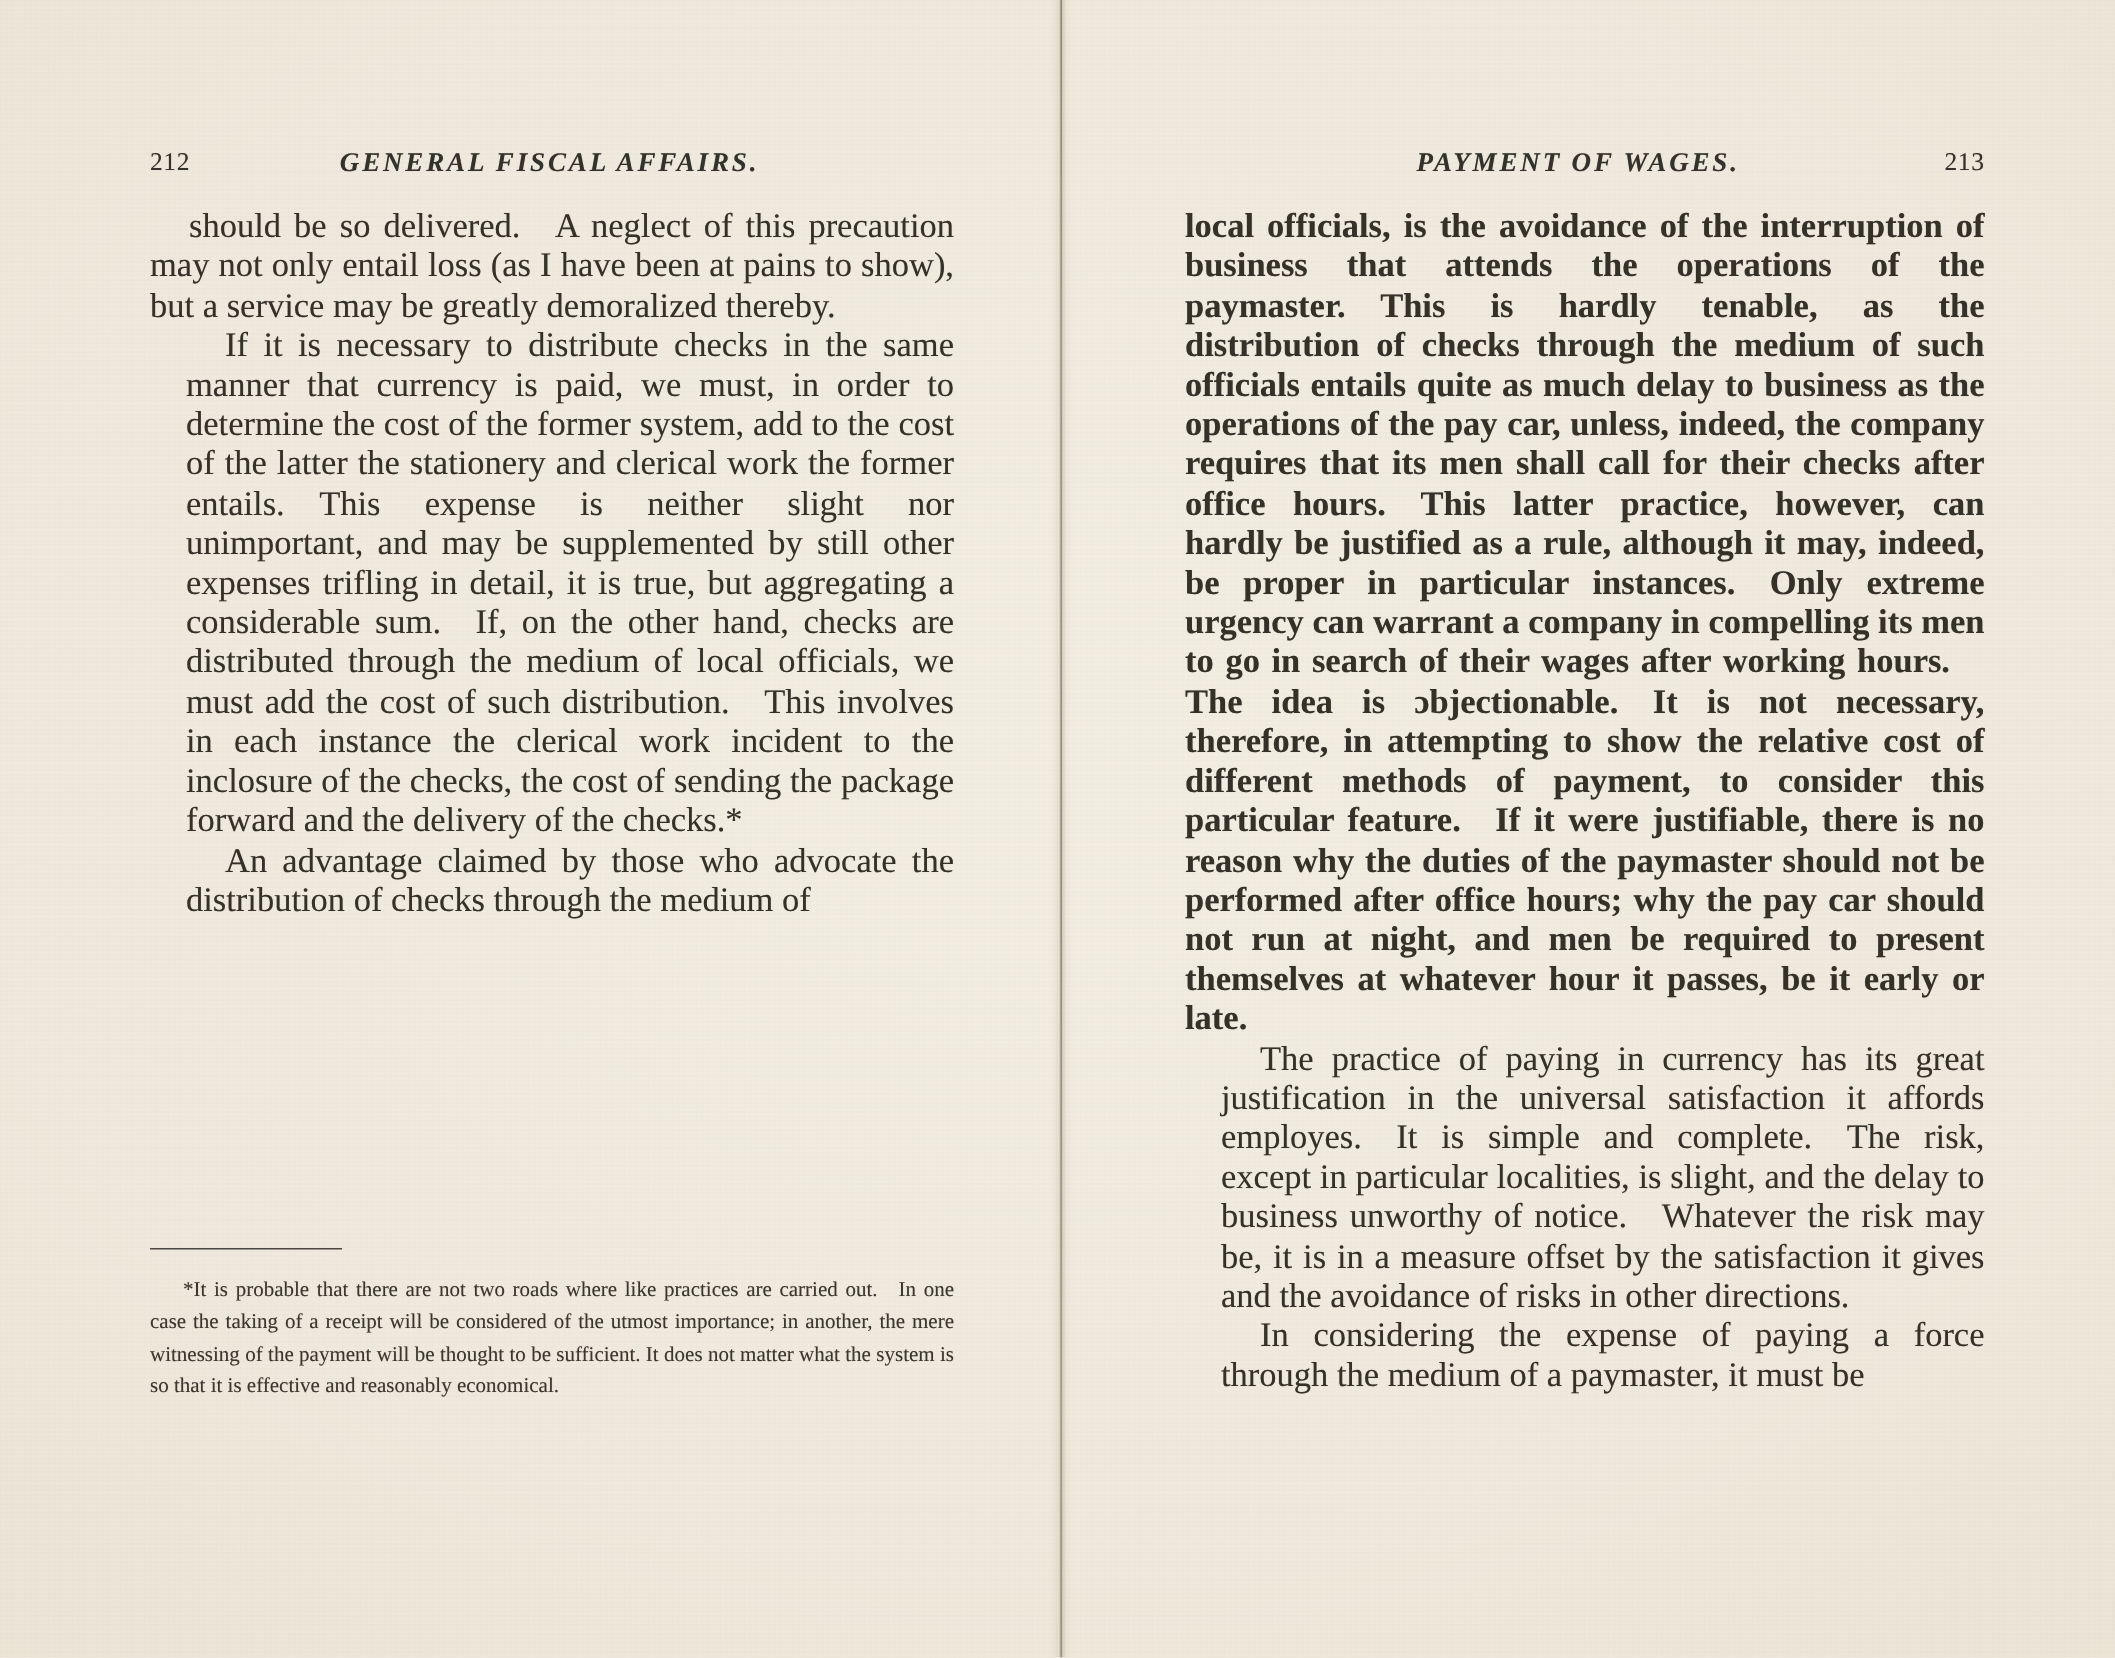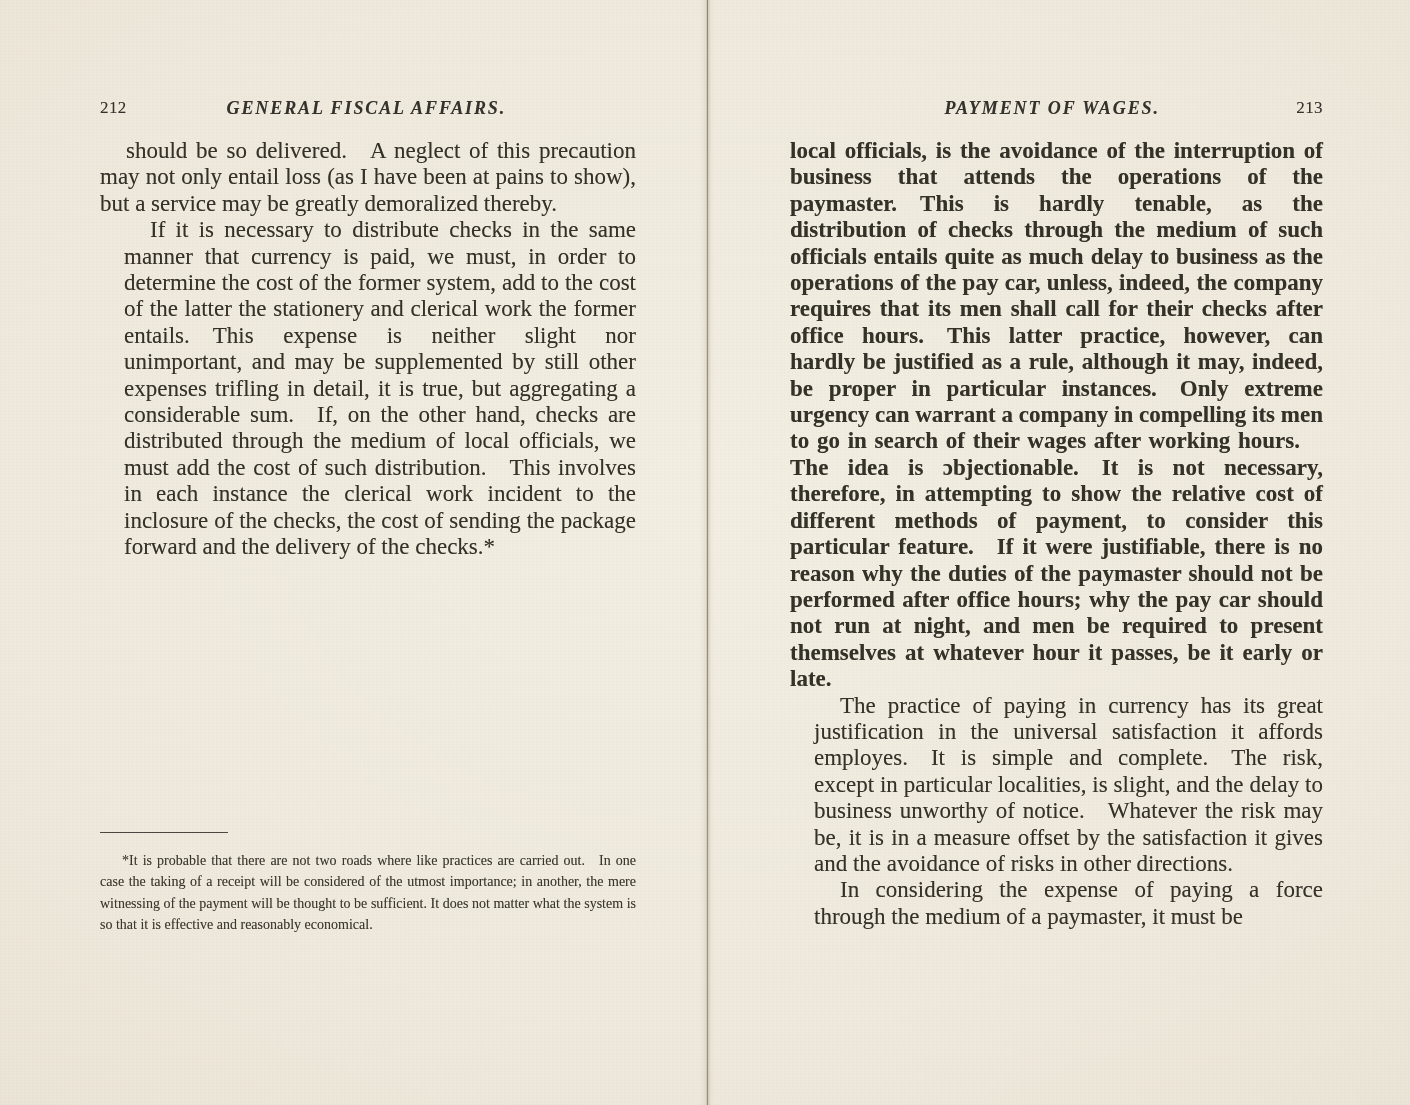--- a/index.html
+++ b/index.html
@@ -158,20 +158,21 @@
   <div class="page left">
 
     <div class="runhead">
       <span class="folio">212</span>
       <span class="runtitle">GENERAL FISCAL AFFAIRS.</span>
     </div>
 
     <div class="typeblock">
       <p class="body">should be so delivered. A neglect of this precaution may not only entail loss (as I have been at pains to show), but a service may be greatly demoralized thereby.</p>
       <p class="body">If it is necessary to distribute checks in the same manner that currency is paid, we must, in order to determine the cost of the former system, add to the cost of the latter the stationery and clerical work the former entails. This expense is neither slight nor unimportant, and may be supplemented by still other expenses trifling in detail, it is true, but aggregating a considerable sum. If, on the other hand, checks are distributed through the medium of local officials, we must add the cost of such distribution. This involves in each instance the clerical work incident to the inclosure of the checks, the cost of sending the package forward and the delivery of the checks.*</p>
+      <p class="body">An advantage claimed by those who advocate the distribution of checks through the medium of</p>
     </div>
 
     <div class="footnote">
       <div class="fn-rule"></div>
       <p class="note"><span class="fn-marker">*</span><span>It is probable that there are not two roads where like practices are carried out. In one case the taking of a receipt will be considered of the utmost importance; in another, the mere witnessing of the payment will be thought to be sufficient. It does not matter what the system is so that it is effective and reasonably economical.</span></p>
     </div>
 
   </div>
 
   <div class="gutter"></div>

